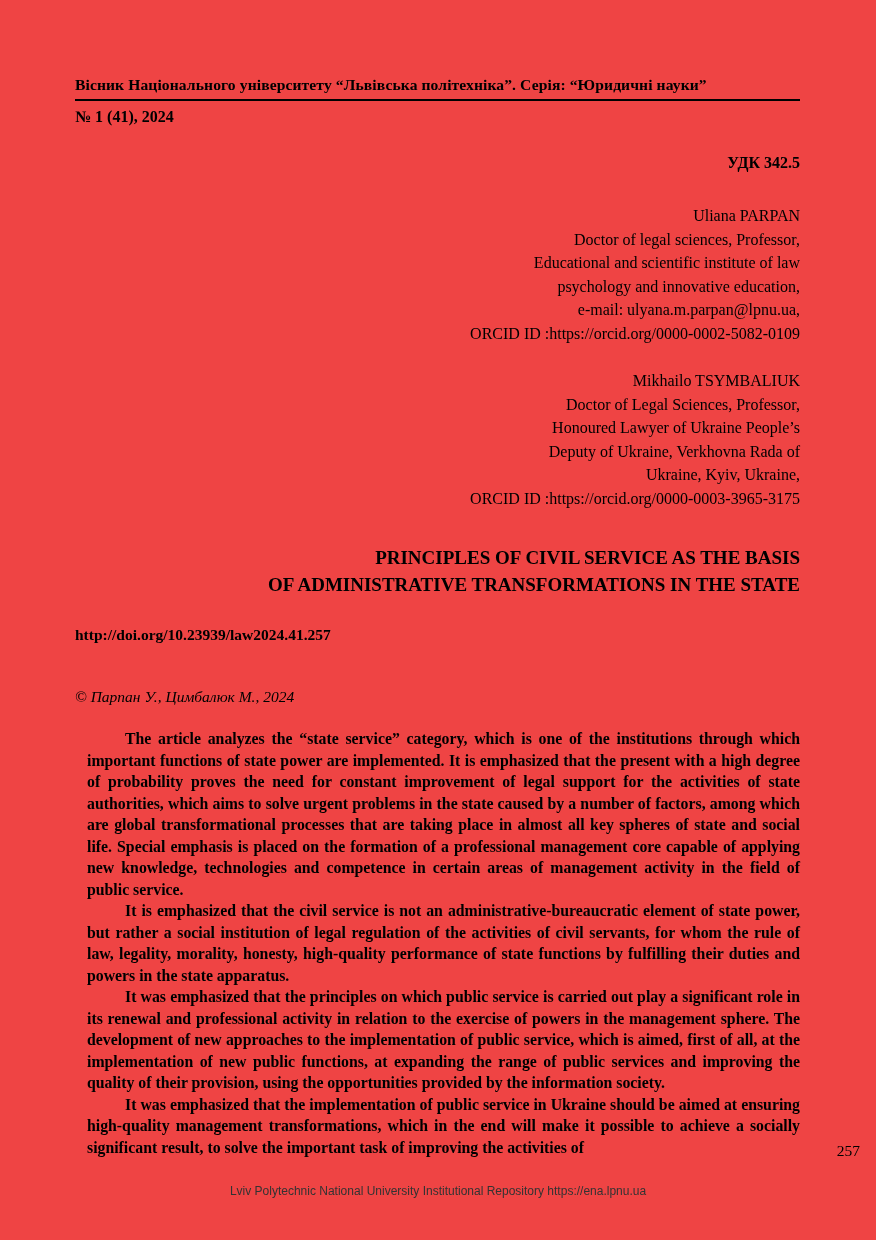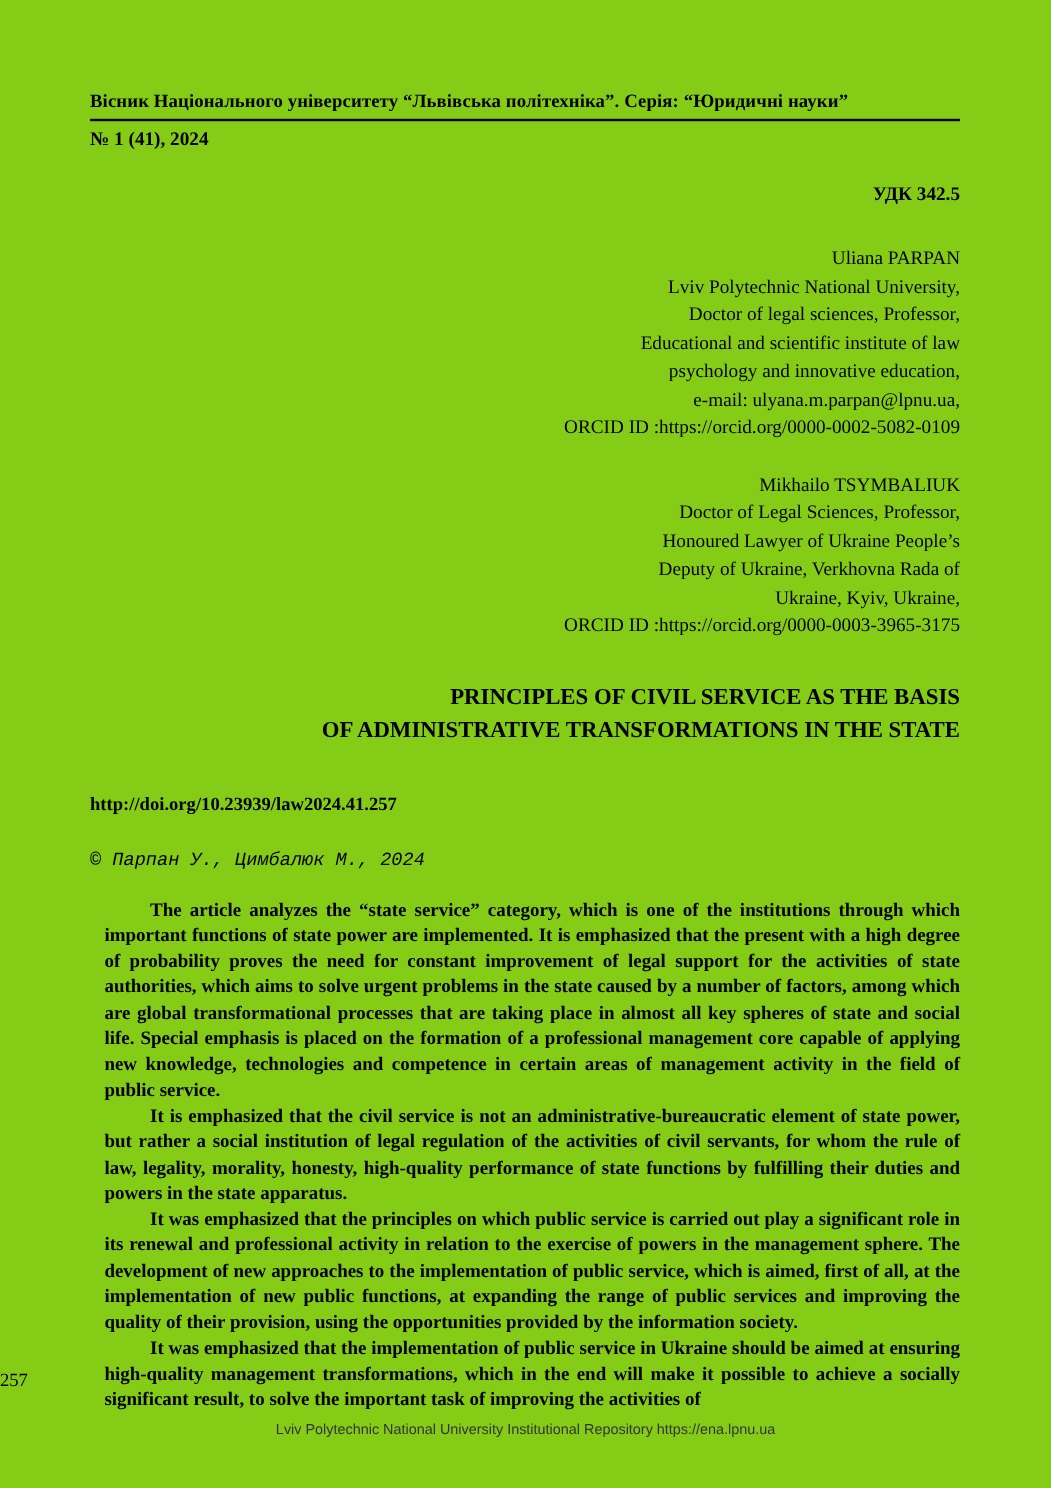--- a/index.html
+++ b/index.html
@@ -1,20 +1,20 @@
 <!DOCTYPE html>
 <html><head>
 <meta charset="utf-8">
 <style>
   html,body{margin:0;padding:0;background:#e8e8e8;}
   .page{
     position:relative;
     width:876px;height:1240px;
     margin:0 auto;
-    background:#84cc16;
+    background:#ef4444;
     font-family:"Liberation Serif", serif;
     color:#000;
     box-sizing:border-box;
     padding:76px 76px 0 75px;
     overflow:hidden;
   }
   .journal-header{
     font-weight:bold;
     font-size:15.6px;
     letter-spacing:0.1px;
@@ -41,44 +41,43 @@
   .article-title{
     text-align:right;
     font-weight:bold;
     font-size:19px;
     line-height:27px;
     margin-top:34px;
   }
   .doi-line{
     font-weight:bold;
     font-size:15.5px;
-    margin-top:40px;
+    margin-top:28px;
   }
   .copyright-line{
     font-style:italic;
     font-size:15.5px;
-    margin-top:28px;
-    font-family:Liberation Mono, monospace;
+    margin-top:44px;
   }
   .abstract{
     margin-top:22px;
     padding-left:12px;
     font-weight:bold;
     font-size:15.8px;
     line-height:21.5px;
     text-align:justify;
   }
   .abstract p{
     margin:0;
     text-indent:38px;
   }
   .page-number{
     position:absolute;
-    bottom:80px;left:0;right:3px;
-    text-align:left;
+    bottom:80px;left:0;right:16px;
+    text-align:right;
     font-size:15.5px;
   }
   .repo-footer{
     position:absolute;
     bottom:42px;left:0;right:0;
     text-align:center;
     font-family:"Liberation Sans", sans-serif;
     font-size:12px;
     color:#333;
   }
@@ -88,21 +87,20 @@
 
 <div class="page">
 
   <div class="journal-header">Вісник Національного університету “Львівська політехніка”. Серія: “Юридичні науки”</div>
   <div class="issue-line">№ 1 (41), 2024</div>
 
   <div class="udc">УДК 342.5</div>
 
   <div class="author-block first">
     <div class="author-name">Uliana PARPAN</div>
-    <div class="author-line">Lviv Polytechnic National University,</div>
     <div class="author-line">Doctor of legal sciences, Professor,</div>
     <div class="author-line">Educational and scientific institute of law</div>
     <div class="author-line">psychology and innovative education,</div>
     <div class="author-line">e-mail: ulyana.m.parpan@lpnu.ua,</div>
     <div class="author-line">ORCID ID :https://orcid.org/0000-0002-5082-0109</div>
   </div>
 
   <div class="author-block second">
     <div class="author-name">Mikhailo TSYMBALIUK</div>
     <div class="author-line">Doctor of Legal Sciences, Professor,</div>

